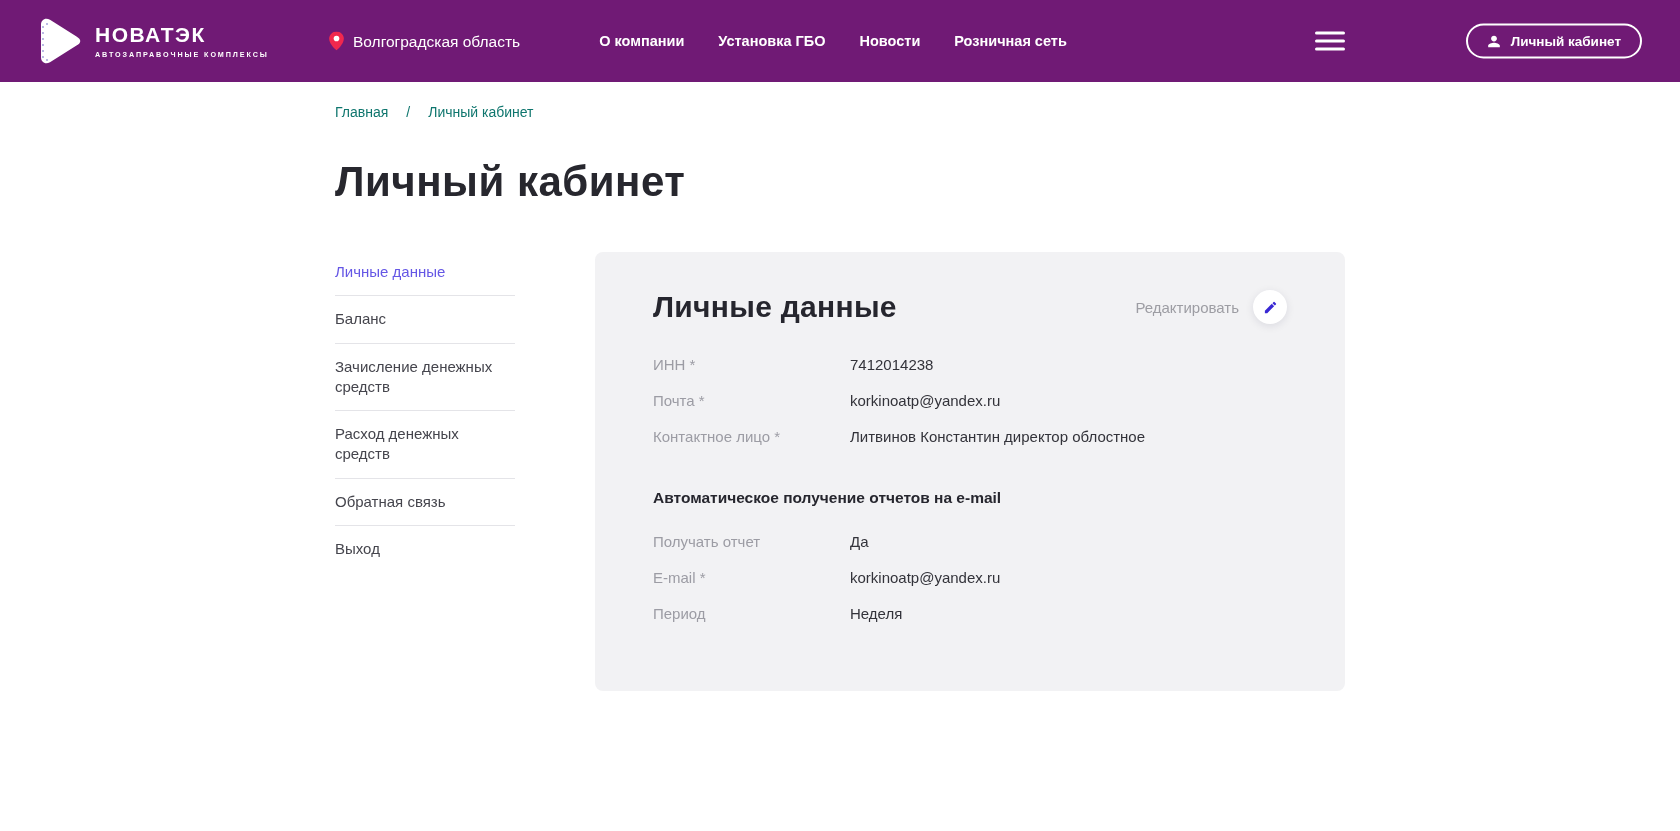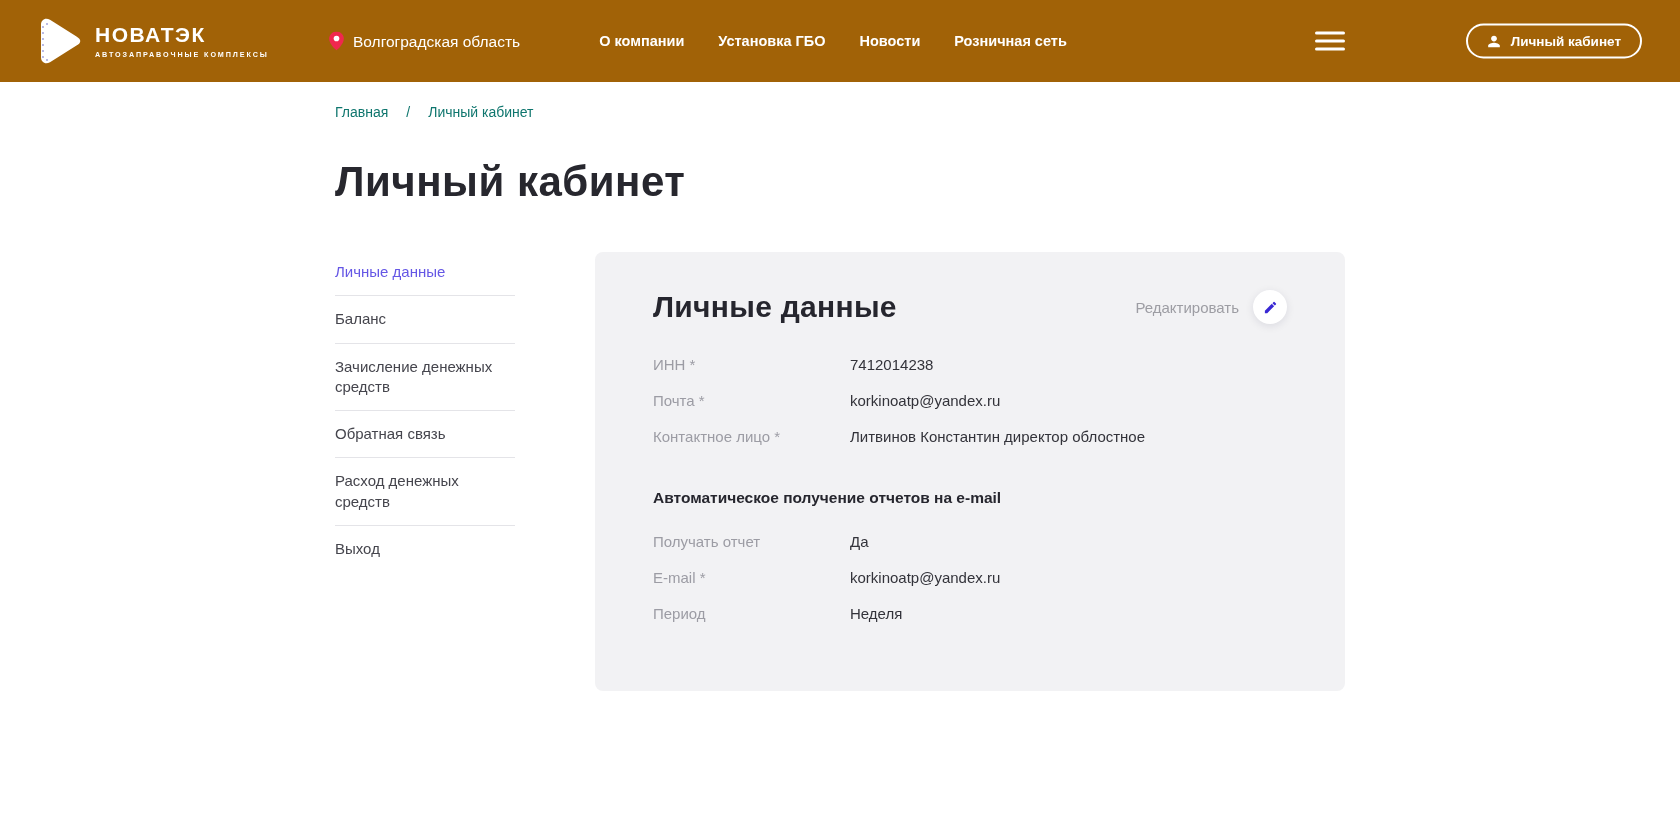--- a/index.html
+++ b/index.html
@@ -1,20 +1,20 @@
 <!DOCTYPE html>
 <html lang="ru"><head>
 <meta charset="utf-8">
 <style>
   * { margin:0; padding:0; box-sizing:border-box; }
   html,body { width:1680px; height:831px; background:#ffffff; overflow:hidden;
     font-family:"Liberation Sans","DejaVu Sans",sans-serif; }
 
   
-  .header { position:relative; height:82px; background:#a16207; color:#fff; }
+  .header { position:relative; height:82px; background:#701a75; color:#fff; }
   .logo { position:absolute; left:36px; top:50%; transform:translateY(-50%);
     display:flex; align-items:center; cursor:pointer; }
   .logo-mark { width:46px; height:52px; display:block; }
   .logo-text { margin-left:13px; }
   .logo-title { font-size:21px; font-weight:700; letter-spacing:1.5px; line-height:1; }
   .logo-sub { font-size:7.2px; font-weight:700; letter-spacing:1.9px; margin-top:5px; white-space:nowrap; }
 
   .location { position:absolute; left:329px; top:50%; transform:translateY(-50%);
     display:flex; align-items:center; gap:9px; cursor:pointer; font-size:15.5px; }
   .pin-svg { width:15px; height:19px; display:block; }
@@ -132,22 +132,22 @@
   </div>
 
   <h1 class="page-title">Личный кабинет</h1>
 
   <div class="content-row">
 
     <aside class="sidebar">
       <div class="side-item active">Личные данные</div>
       <div class="side-item">Баланс</div>
       <div class="side-item">Зачисление денежных средств</div>
+      <div class="side-item">Расход денежных средств</div>
       <div class="side-item">Обратная связь</div>
-      <div class="side-item">Расход денежных средств</div>
       <div class="side-item">Выход</div>
     </aside>
 
     <section class="card">
 
       <div class="card-head">
         <h2 class="card-title">Личные данные</h2>
         <div class="edit-wrap">
           <span class="edit-label">Редактировать</span>
           <button class="edit-circle">

